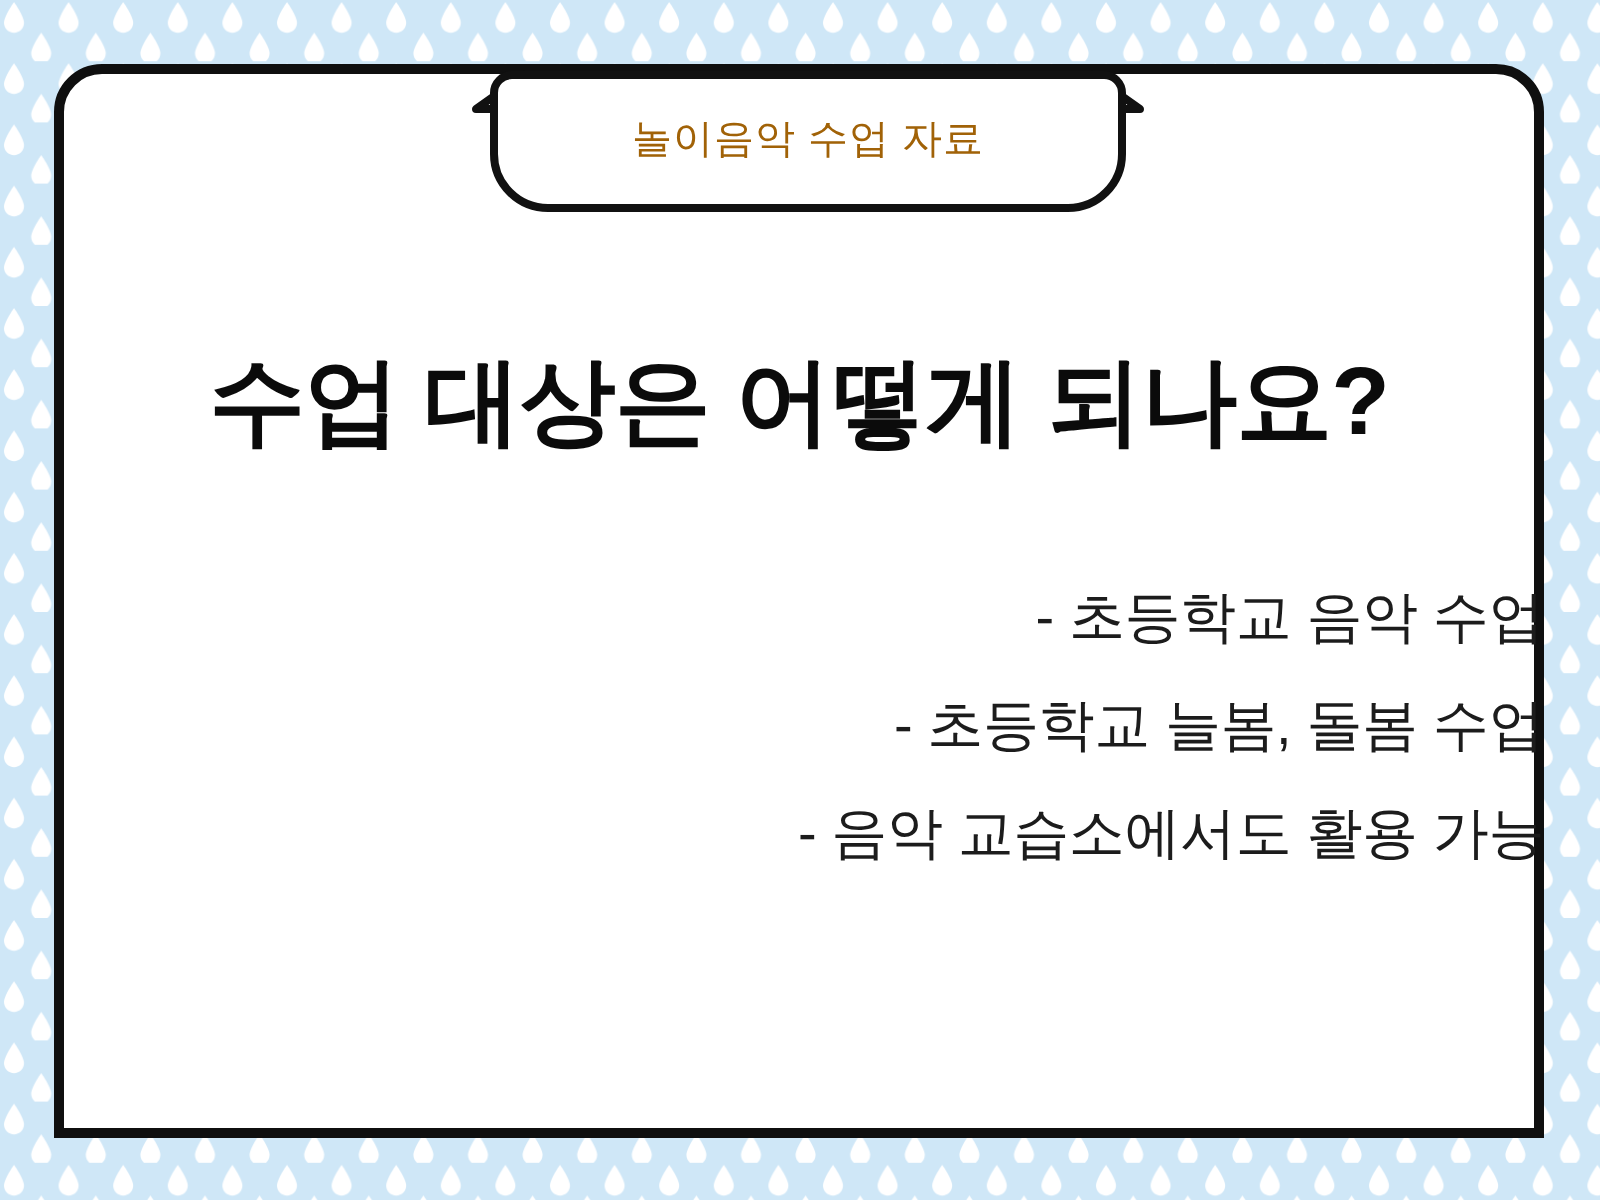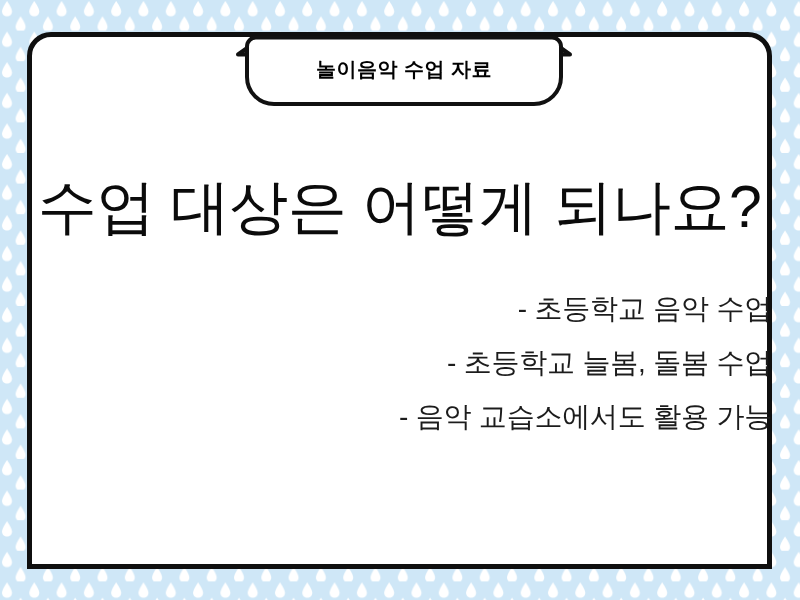--- a/index.html
+++ b/index.html
@@ -64,44 +64,44 @@
   .tab-label {
     position: absolute;
     left: 0;
     top: 0;
     width: 344px;
     height: 72px;
     display: flex;
     align-items: center;
     justify-content: center;
     font-size: 20px;
-    font-weight: bold;
-    color: #000000;
+    font-weight: normal;
+    color: #a16207;
     letter-spacing: 0.5px;
     white-space: nowrap;
   }
 
   
   .content {
     position: absolute;
     left: 27px;
     top: 32px;
     width: 745px;
     height: 537px;
     box-sizing: border-box;
     padding: 0;
   }
   .headline {
     position: absolute;
     left: 0;
     right: 0;
     top: 142px;
     text-align: center;
-    font-size: 59px;
-    font-weight: normal;
+    font-size: 48px;
+    font-weight: bold;
     color: #0b0b0b;
     letter-spacing: -0.5px;
     line-height: 1.15;
     white-space: nowrap;
   }
   .bullets {
     position: absolute;
     left: 0;
     right: 0;
     top: 263px;

